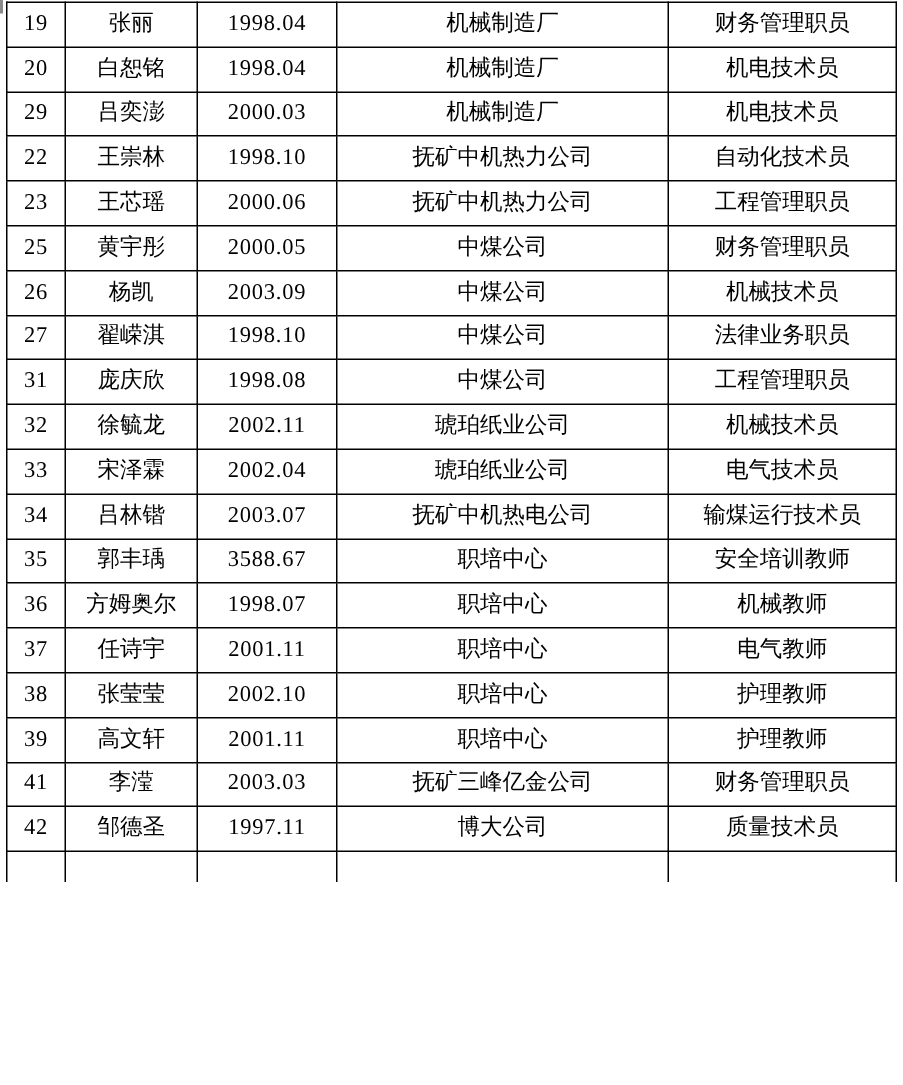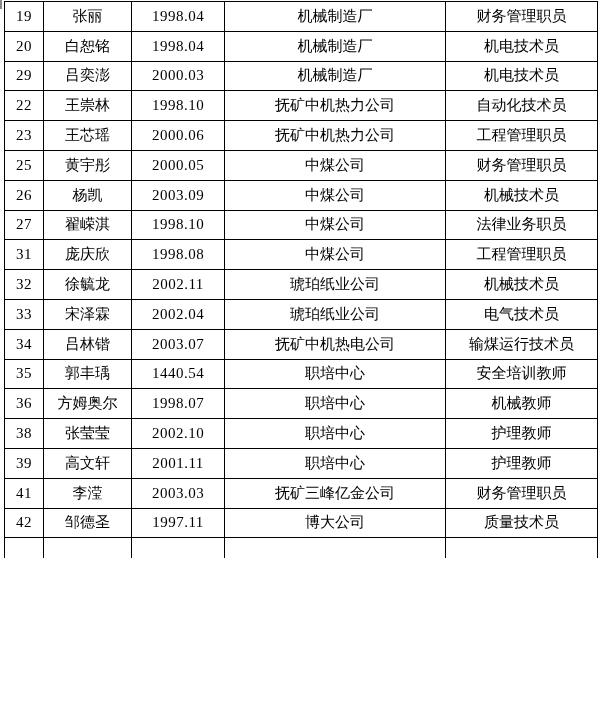--- a/index.html
+++ b/index.html
@@ -152,33 +152,40 @@
     <td class="num-cell">34</td>
     <td class="name-cell">吕林锴</td>
     <td class="date-cell">2003.07</td>
     <td class="company-cell">抚矿中机热电公司</td>
     <td class="title-cell">输煤运行技术员</td>
   </tr>
 
   <tr>
     <td class="num-cell">35</td>
     <td class="name-cell">郭丰瑀</td>
-    <td class="date-cell">1440.54</td>
+    <td class="date-cell">3588.67</td>
     <td class="company-cell">职培中心</td>
     <td class="title-cell">安全培训教师</td>
   </tr>
 
   <tr>
     <td class="num-cell">36</td>
     <td class="name-cell">方姆奥尔</td>
     <td class="date-cell">1998.07</td>
     <td class="company-cell">职培中心</td>
     <td class="title-cell">机械教师</td>
   </tr>
 
+  <tr>
+    <td class="num-cell">37</td>
+    <td class="name-cell">任诗宇</td>
+    <td class="date-cell">2001.11</td>
+    <td class="company-cell">职培中心</td>
+    <td class="title-cell">电气教师</td>
+  </tr>
 
   <tr>
     <td class="num-cell">38</td>
     <td class="name-cell">张莹莹</td>
     <td class="date-cell">2002.10</td>
     <td class="company-cell">职培中心</td>
     <td class="title-cell">护理教师</td>
   </tr>
 
   <tr>

